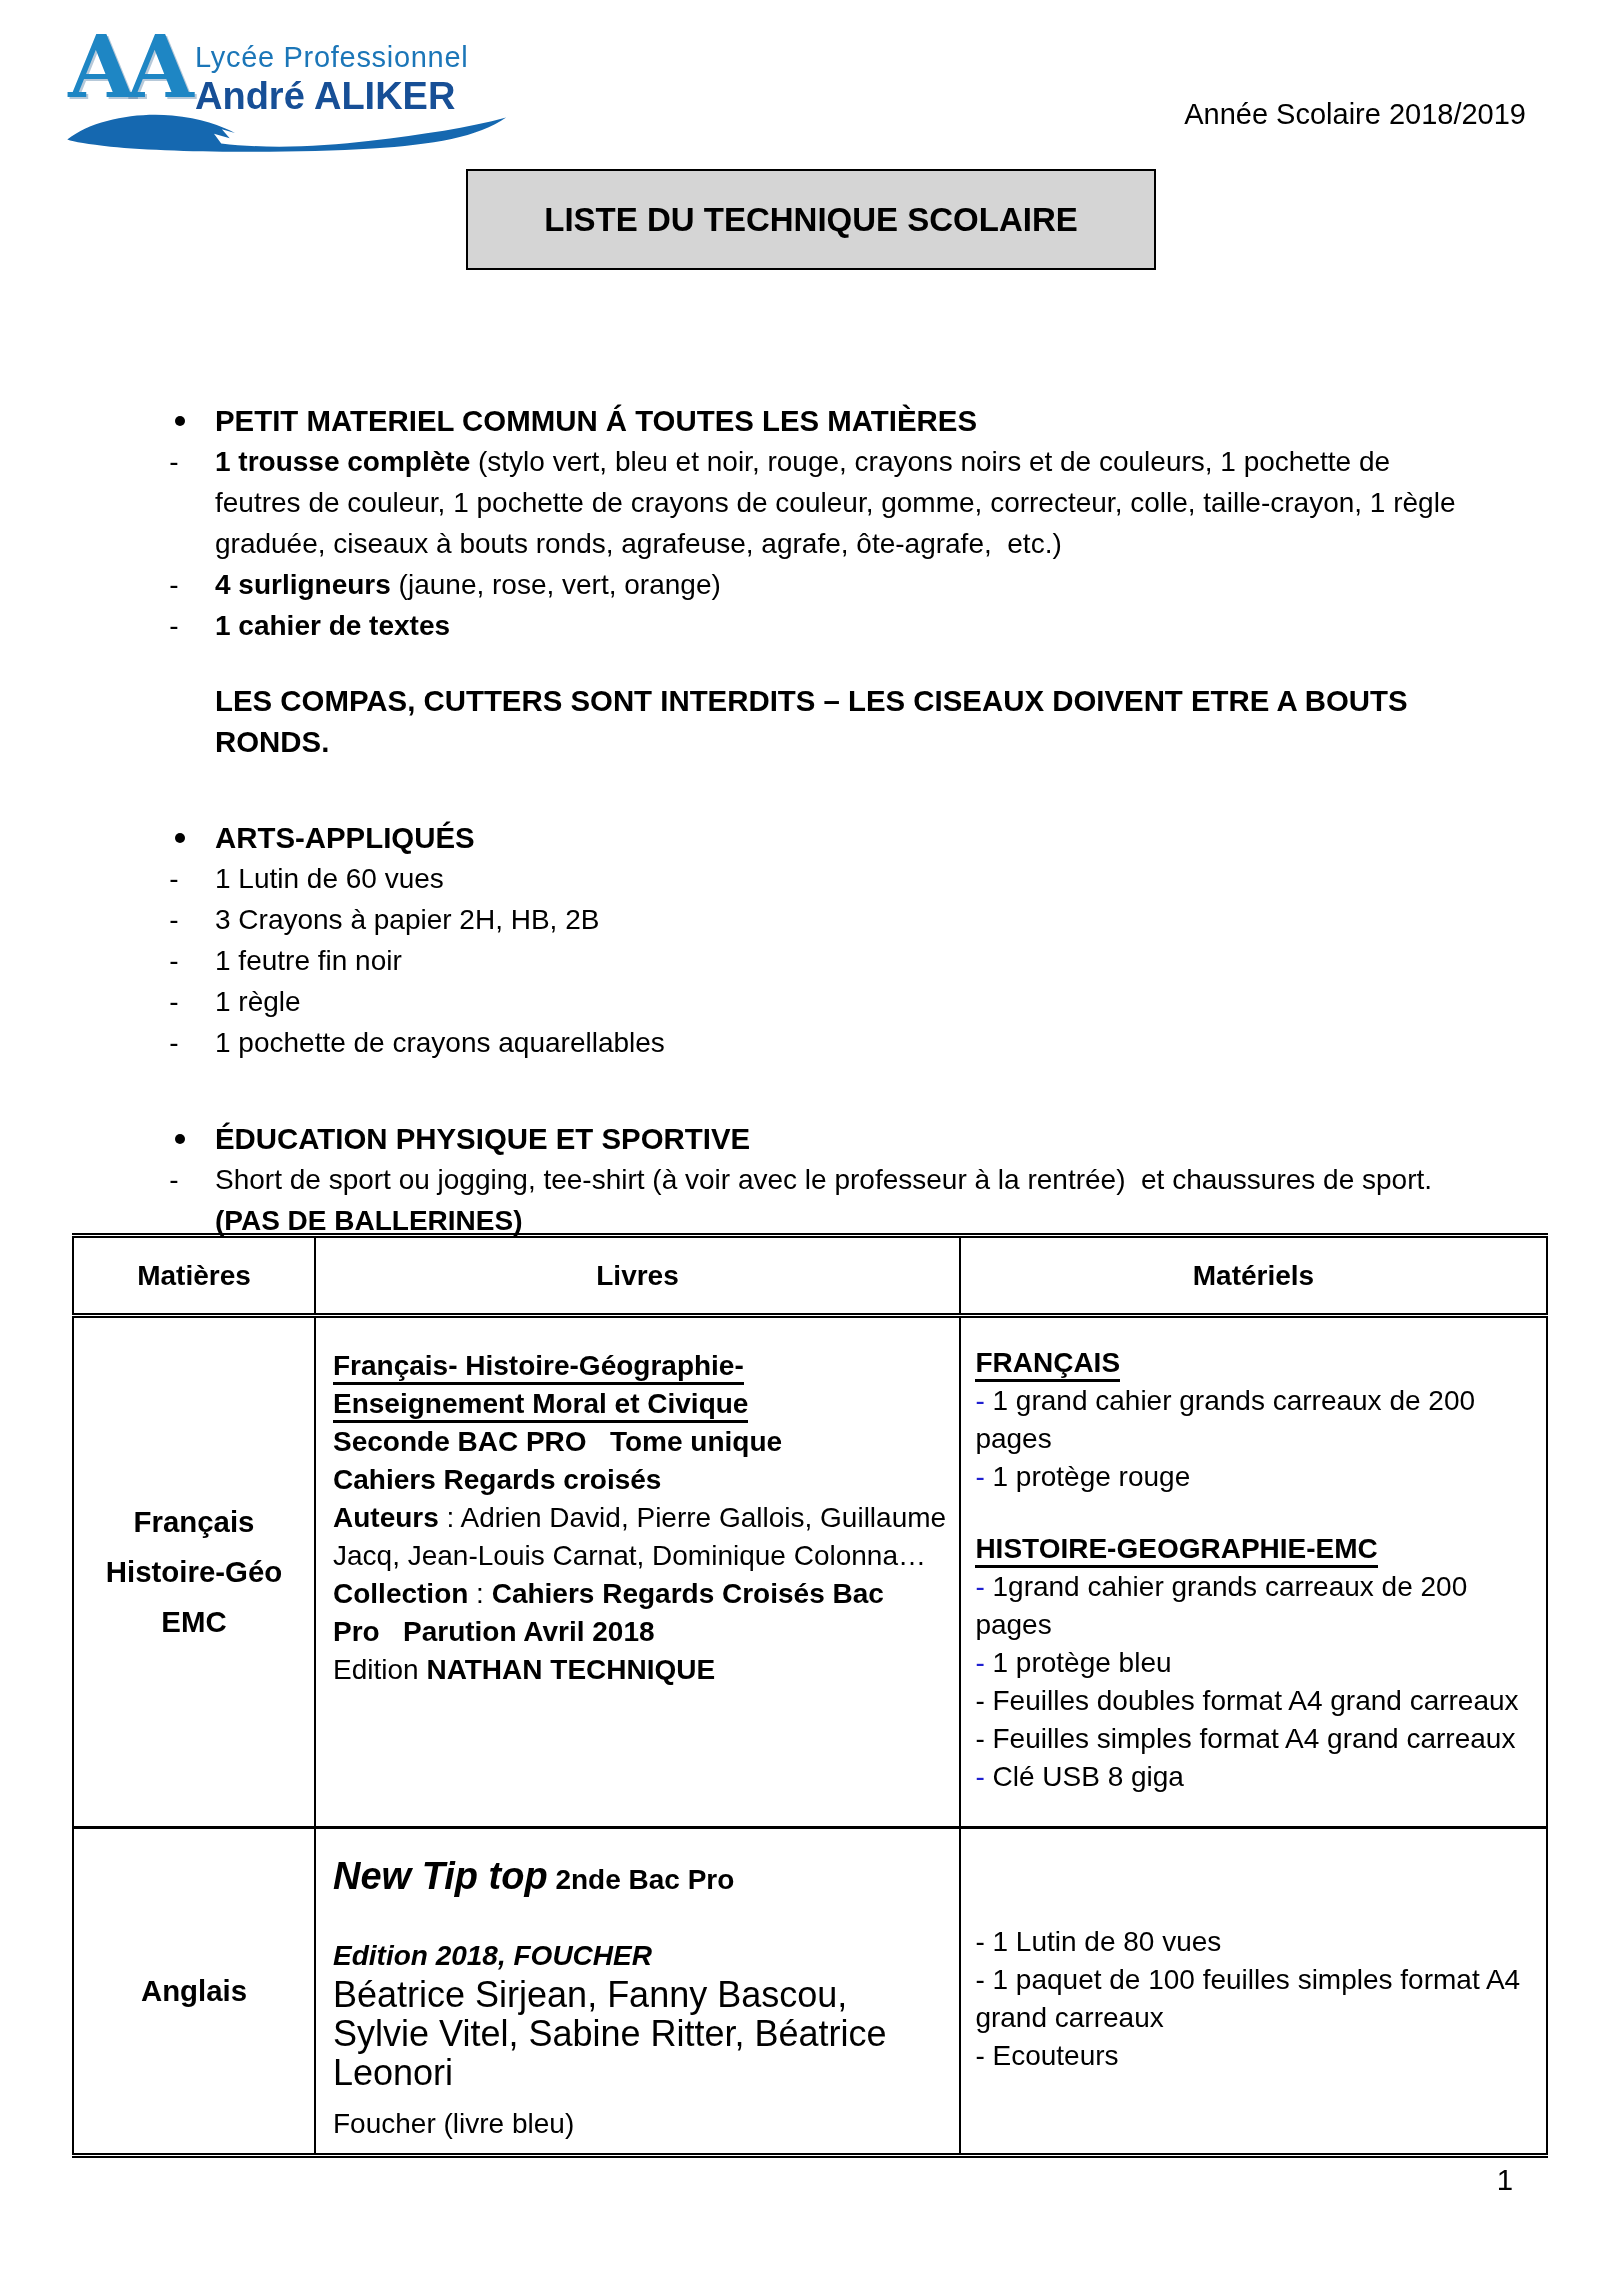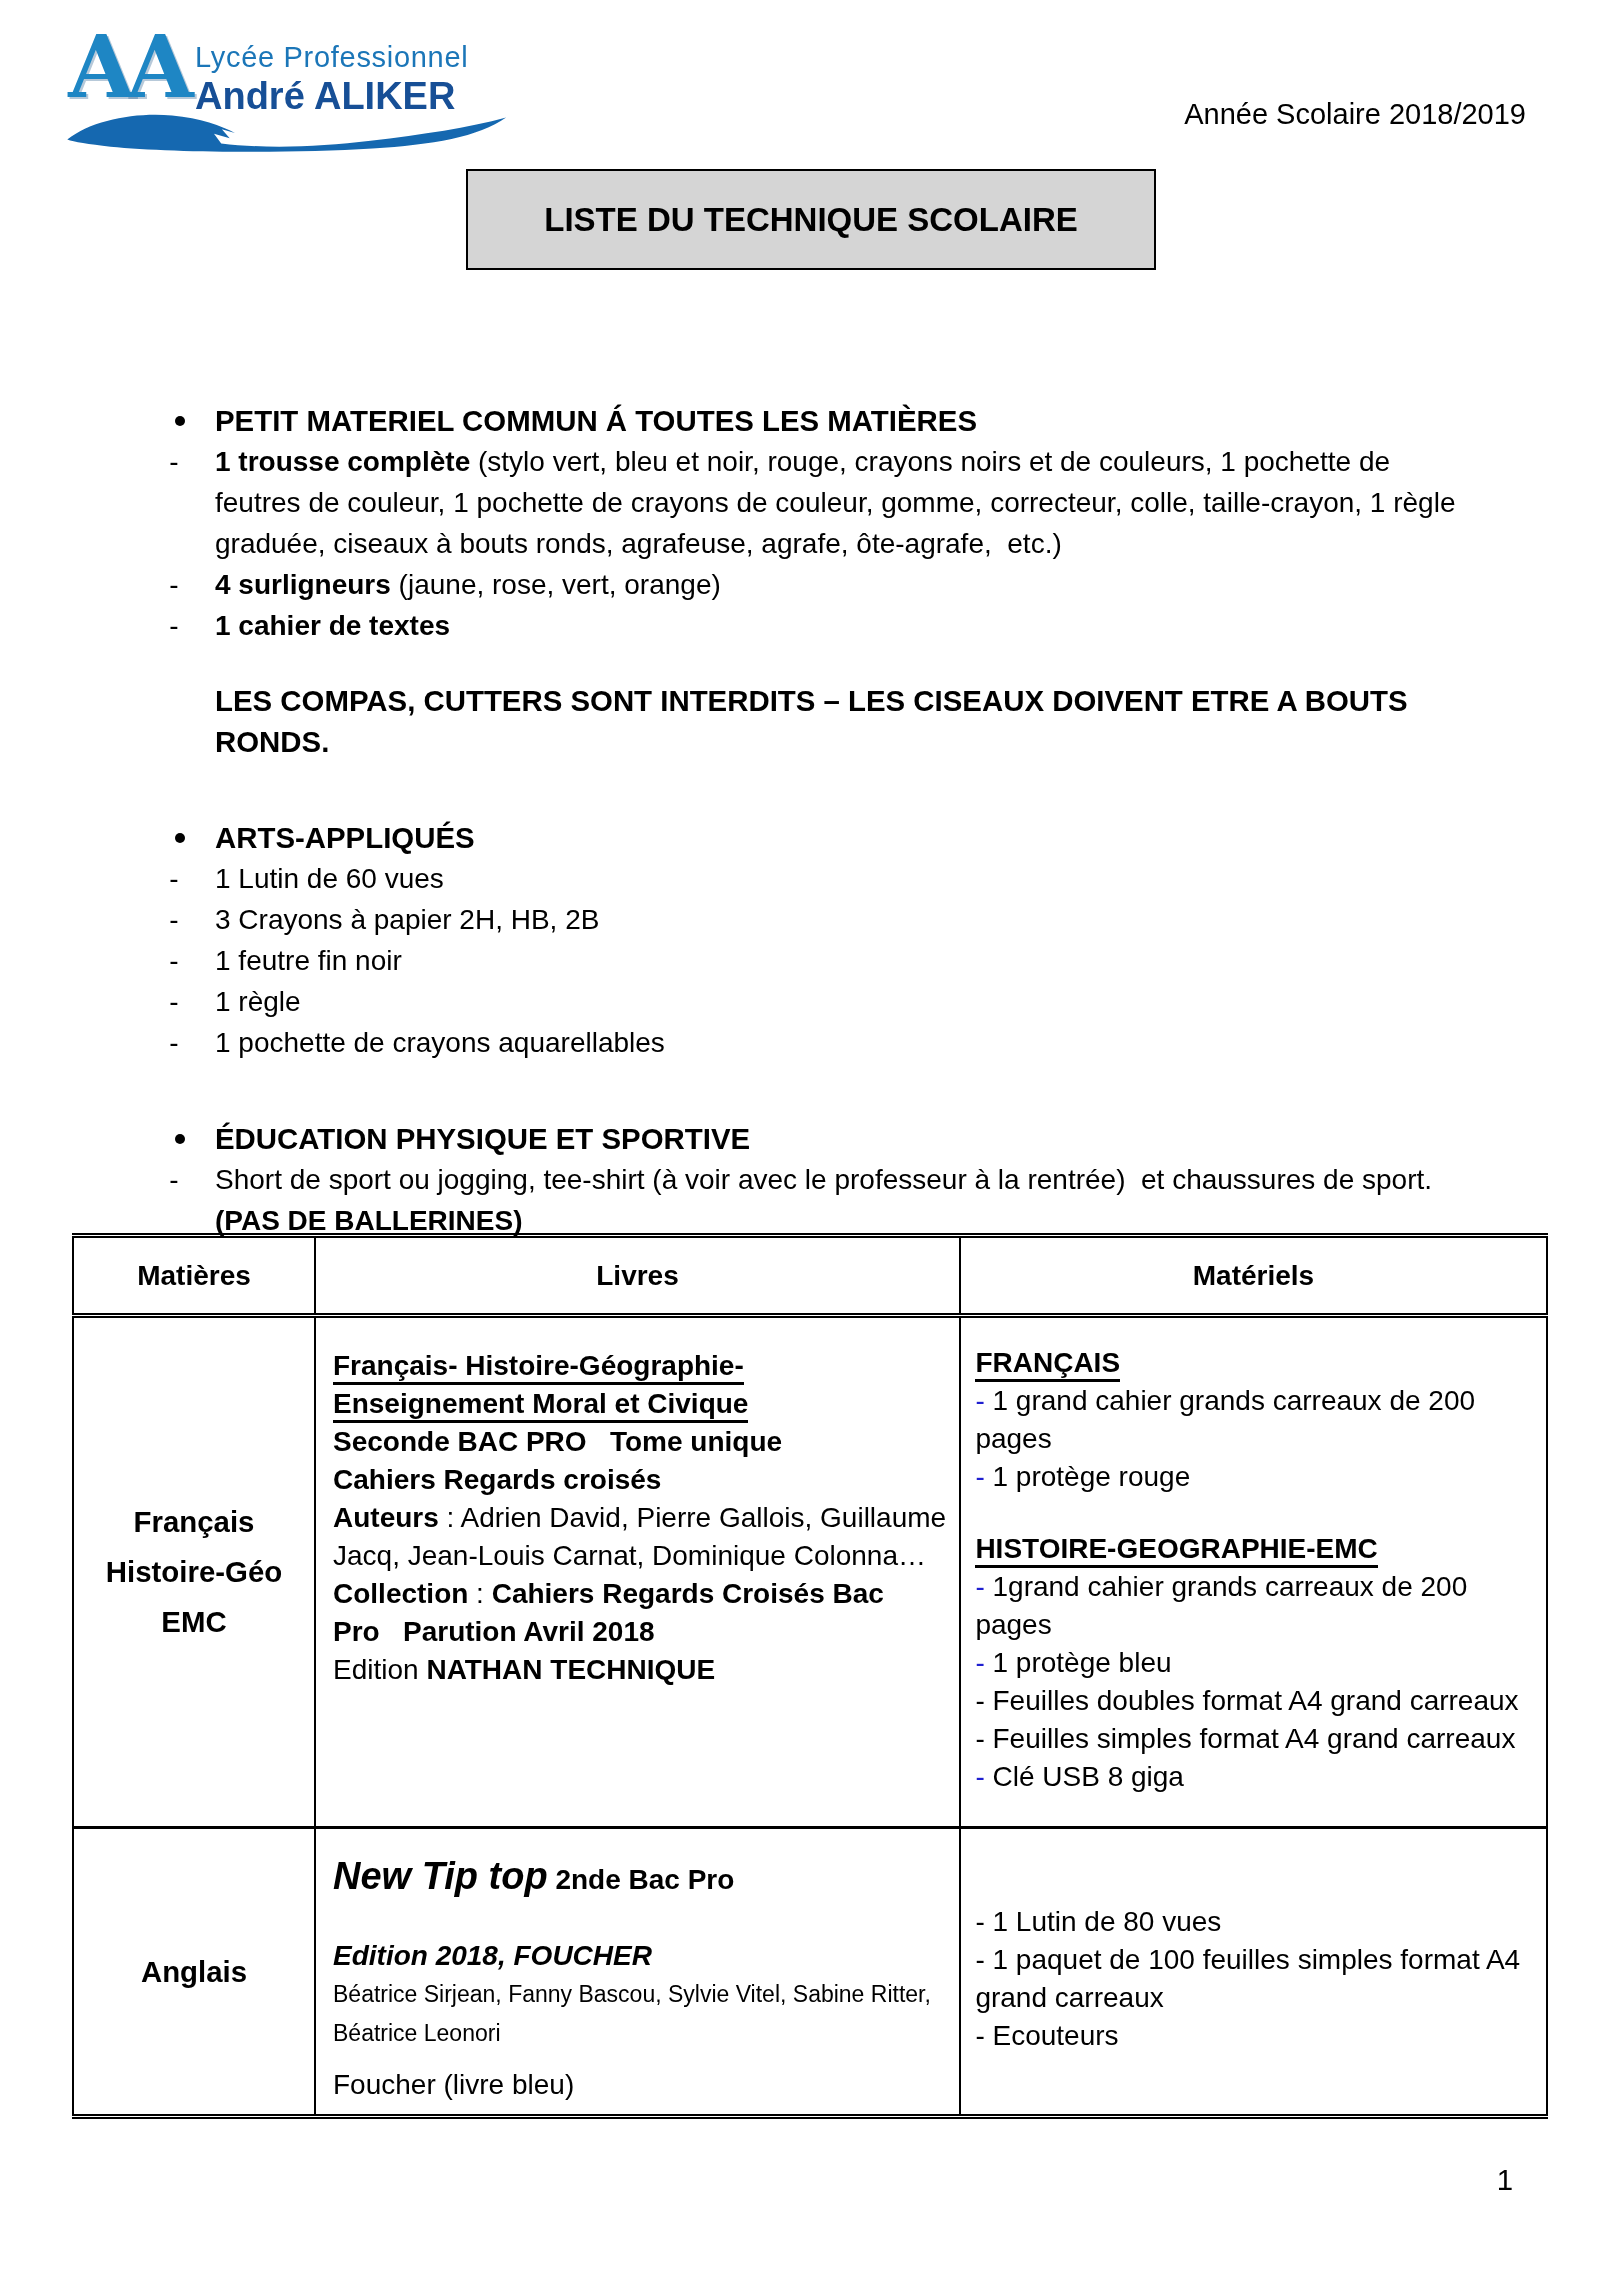--- a/index.html
+++ b/index.html
@@ -62,21 +62,21 @@
   td.matiere{text-align:center;vertical-align:middle;font-weight:700;font-size:29.4px;}
   td.matiere p{margin:0 0 11.8px;}
   td.matiere p:last-child{margin-bottom:0;}
   td.livres{vertical-align:top;padding:29px 11.8px 10.5px 17px;}
   td.materiels{vertical-align:top;padding:26px 9.2px 10.5px 14.4px;}
   tr.r2 td.livres{padding-top:23.6px;}
   tr.r2 td.materiels{vertical-align:middle;}
   .supplies p{margin:0;}
   .blank{height:34px;}
   .blank.half{height:13px;}
-  .p-md{font-size:23px;line-height:39px;}
+  .p-md{font-size:36px;line-height:39px;}
   .p-lg{line-height:47px;}
   
   .seg-b{font-weight:700;}
   .seg-i{font-style:italic;}
   .seg-u{border-bottom:3.3px solid #000;padding-bottom:1.3px;}
   .seg-lg{font-size:38px;}
   .mk-blue{color:var(--dash-blue,#1f1fd0);}
   .mk-dash{color:#000;}
   
   .pageno{position:absolute;top:2163px;right:110px;font-size:29.4px;}

